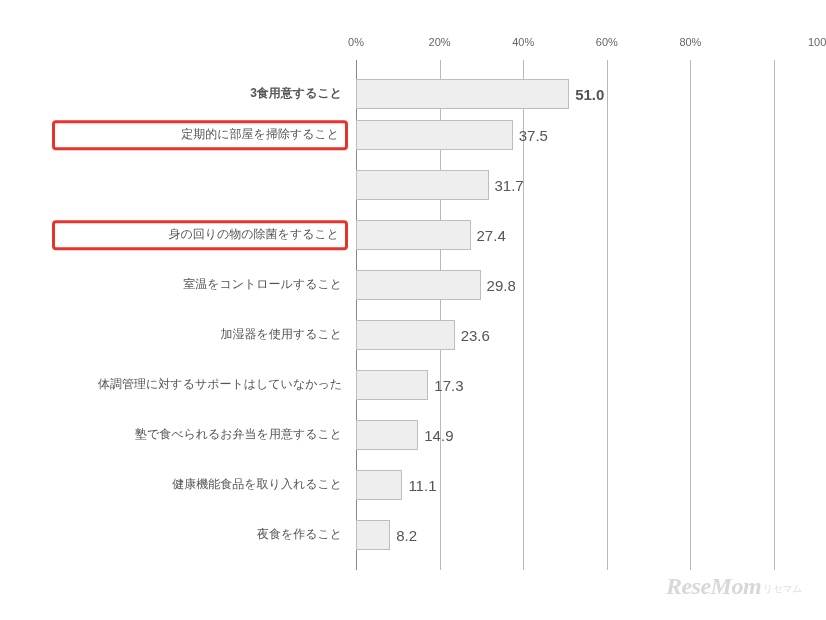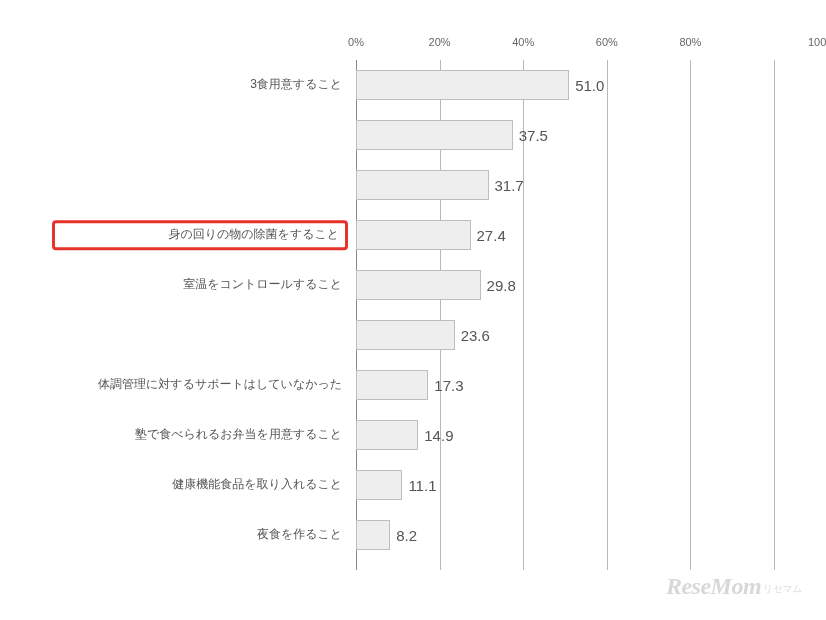--- a/index.html
+++ b/index.html
@@ -127,44 +127,46 @@
         <div class="tick-label" style="left: 0px;">0%</div>
         <div class="tick-label" style="left: 83.6px;">20%</div>
         <div class="tick-label" style="left: 167.2px;">40%</div>
         <div class="tick-label" style="left: 250.8px;">60%</div>
         <div class="tick-label" style="left: 334.4px;">80%</div>
         <div class="tick-label" style="left: 418px; margin-left: 48px;">100%</div>
       </div>
   </div>
 
   <div id="rows">
-      <div class="row" style="top: 32px;">
+      <div class="row" style="top: 41px; font-weight: bold;">
         <div class="cat-label">3食用意すること</div>
         <div class="bar" style="width: 213.18px;"></div>
         <div class="value" style="left: 523.18px;">51.0</div>
       </div>
       <div class="row" style="top: 82px;">
+        <div class="cat-label highlight">定期的に部屋を掃除すること</div>
         <div class="bar" style="width: 156.75px;"></div>
         <div class="value" style="left: 466.75px;">37.5</div>
       </div>
       <div class="row" style="top: 132px;">
         <div class="bar" style="width: 132.506px;"></div>
         <div class="value" style="left: 442.506px;">31.7</div>
       </div>
       <div class="row" style="top: 182px; padding-left: 13px;">
         <div class="cat-label highlight">身の回りの物の除菌をすること</div>
         <div class="bar" style="width: 114.532px;"></div>
         <div class="value" style="left: 424.532px;">27.4</div>
       </div>
       <div class="row" style="top: 232px;">
         <div class="cat-label">室温をコントロールすること</div>
         <div class="bar" style="width: 124.564px;"></div>
         <div class="value" style="left: 434.564px;">29.8</div>
       </div>
       <div class="row" style="top: 282px;">
+        <div class="cat-label">加湿器を使用すること</div>
         <div class="bar" style="width: 98.648px;"></div>
         <div class="value" style="left: 408.648px;">23.6</div>
       </div>
       <div class="row" style="top: 332px;">
         <div class="cat-label">体調管理に対するサポートはしていなかった</div>
         <div class="bar" style="width: 72.314px;"></div>
         <div class="value" style="left: 382.314px;">17.3</div>
       </div>
       <div class="row" style="top: 382px;">
         <div class="cat-label">塾で食べられるお弁当を用意すること</div>

